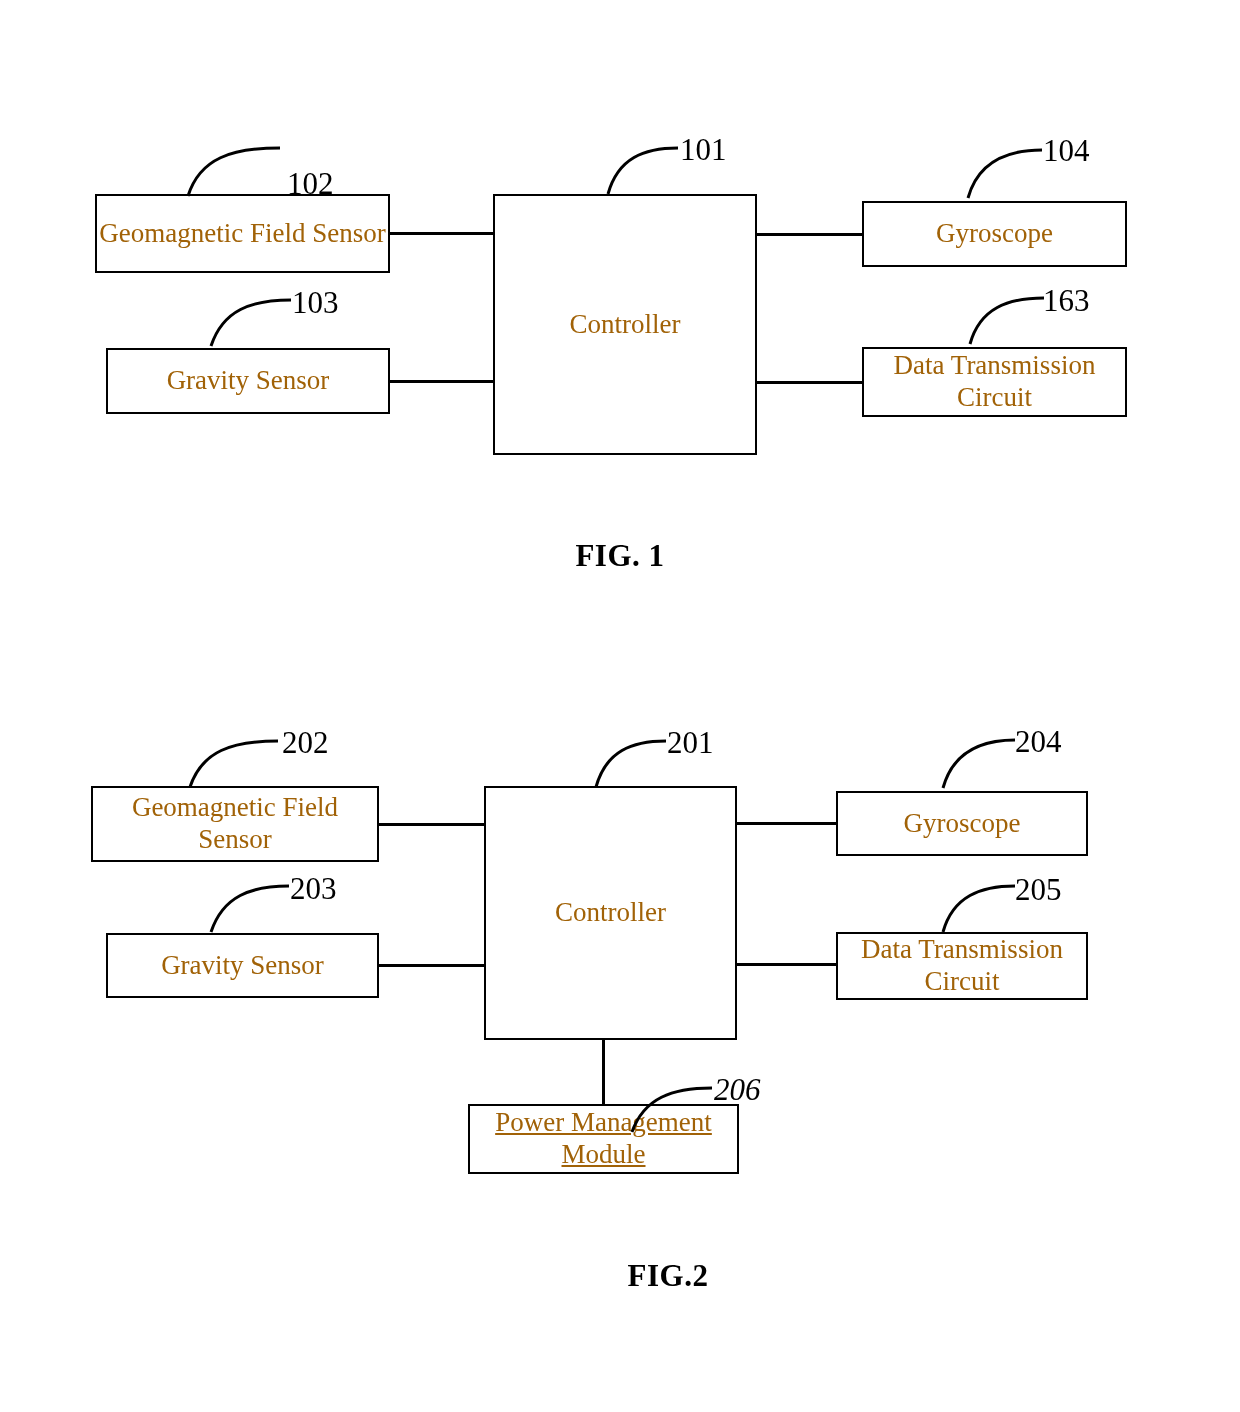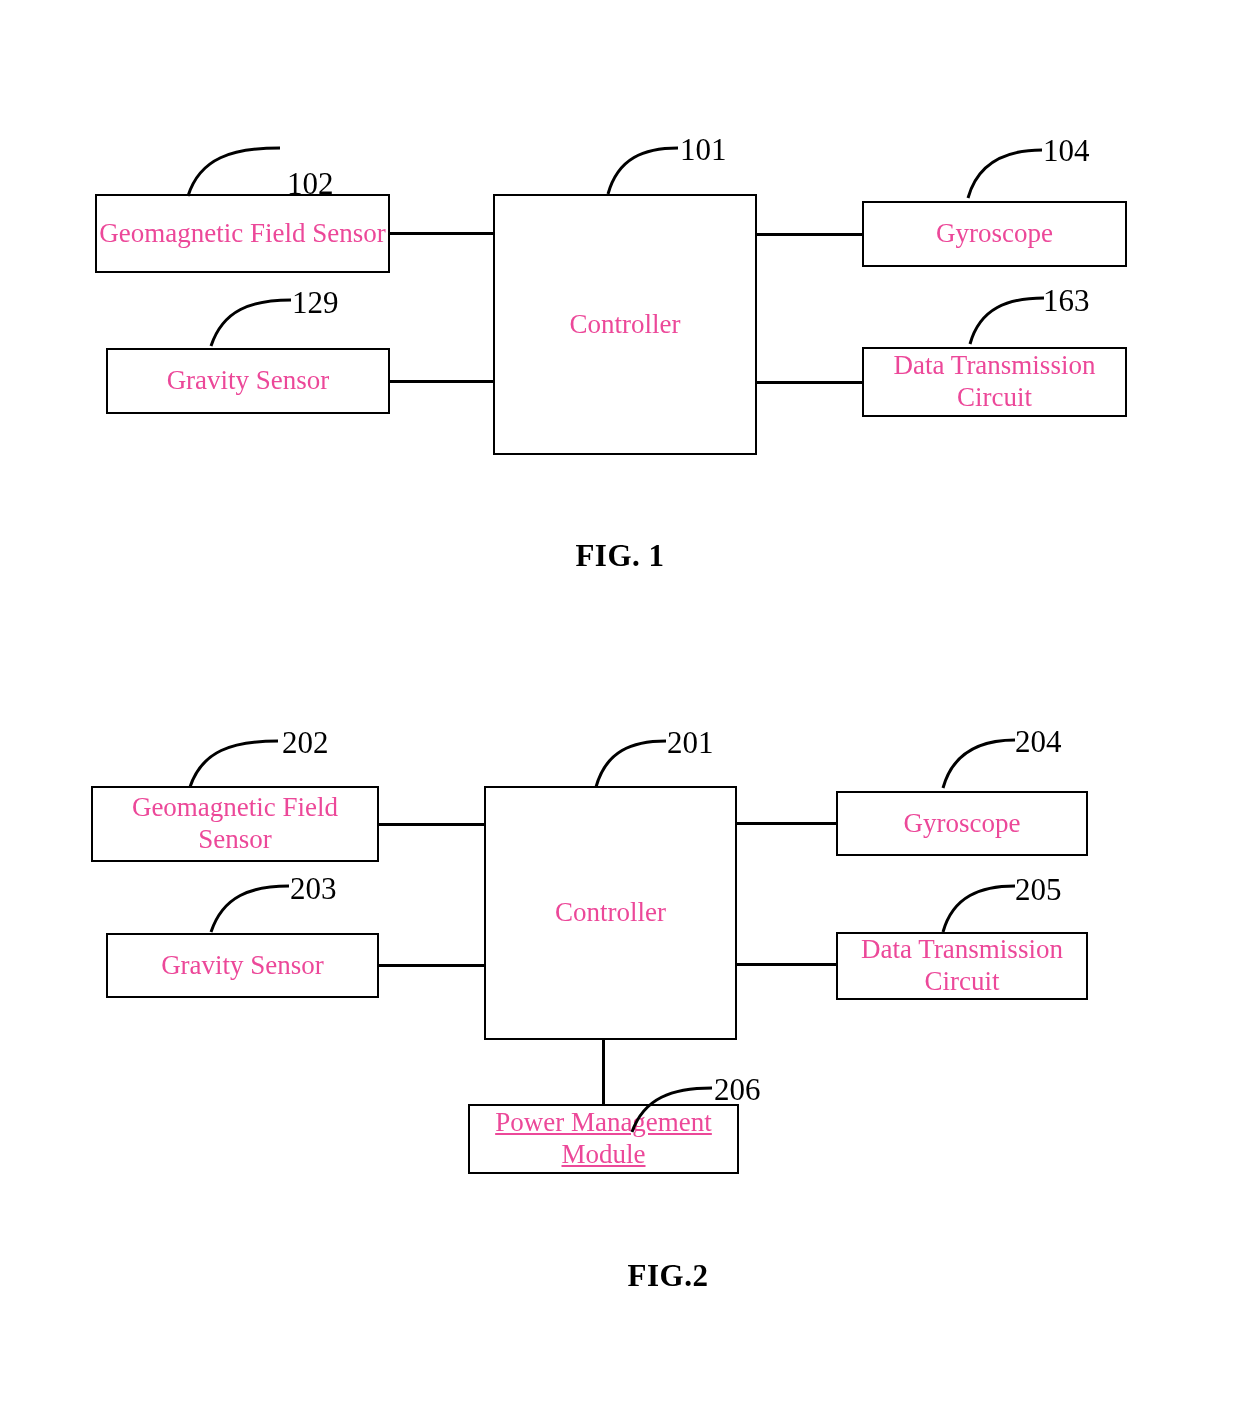--- a/index.html
+++ b/index.html
@@ -26,21 +26,21 @@
     box-sizing: border-box;
     border: 2px solid #000000;
     background: #ffffff;
     display: flex;
     align-items: center;
     justify-content: center;
     text-align: center;
     line-height: 1.18;
     font-size: 27px;
     font-family: "Liberation Serif", serif;
-    color: #ec4899;
+    color: #a16207;
   }
   .conn {
     position: absolute;
     background: #000000;
   }
   .conn.h { height: 3px; }
   .conn.v { width: 3px; }
   .ref {
     position: absolute;
     font-size: 31px;
@@ -107,21 +107,21 @@
     <path d="M 8 54 C 18 18, 44 8, 78 8"></path>
   </svg>
   <svg class="leader" style="left:960px; top:142px; width:85px; height:60px;">
     <path d="M 8 56 C 18 20, 46 8, 82 8"></path>
   </svg>
   <svg class="leader" style="left:962px; top:290px; width:85px; height:58px;">
     <path d="M 8 54 C 18 18, 46 8, 82 8"></path>
   </svg>
 
   <div class="ref" style="left:287px; top:118px;margin-top:48px;">102</div>
-  <div class="ref" style="left:292px; top:285px;">129</div>
+  <div class="ref" style="left:292px; top:285px;">103</div>
   <div class="ref" style="left:680px; top:132px;">101</div>
   <div class="ref" style="left:1043px; top:133px;">104</div>
   <div class="ref" style="left:1043px; top:283px;">163</div>
 
   <div class="fig-caption" style="top:538px;">FIG. 1</div>
 </div>
 
 <div class="figure">
 
   <div class="node" style="left:91px; top:786px; width:288px; height:76px;">
@@ -171,16 +171,16 @@
   </svg>
   <svg class="leader" style="left:626px; top:1080px; width:90px; height:56px;">
     <path d="M 6 52 C 18 18, 46 8, 86 8"></path>
   </svg>
 
   <div class="ref" style="left:282px; top:725px;">202</div>
   <div class="ref" style="left:290px; top:871px;">203</div>
   <div class="ref" style="left:667px; top:725px;">201</div>
   <div class="ref" style="left:1015px; top:724px;">204</div>
   <div class="ref" style="left:1015px; top:872px;">205</div>
-  <div class="ref" style="left:714px; top:1072px;">206</div>
+  <div class="ref" style="left:714px; top:1072px;font-style:italic;">206</div>
 
   <div class="fig-caption" style="top:1258px;padding-left:48px;">FIG.2</div>
 </div>
 
 </body></html>

